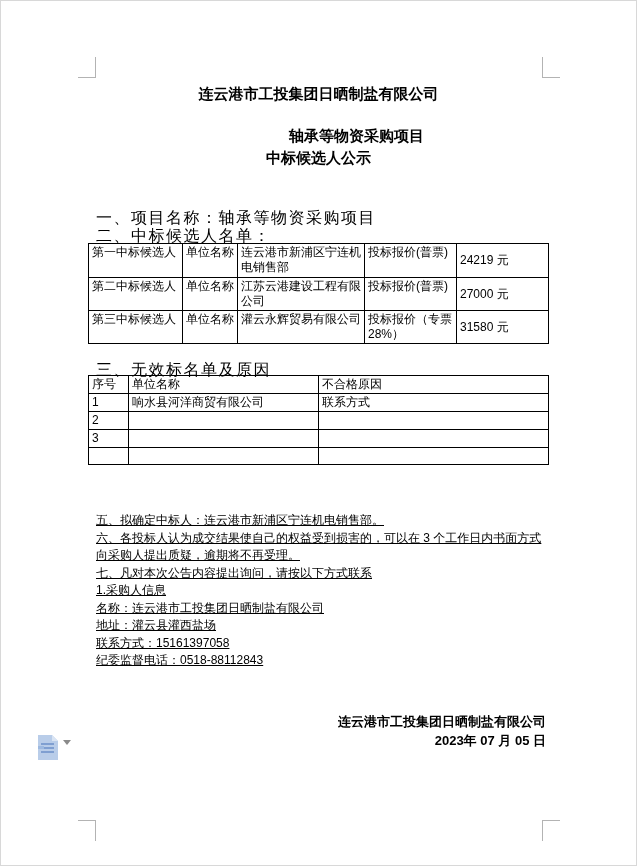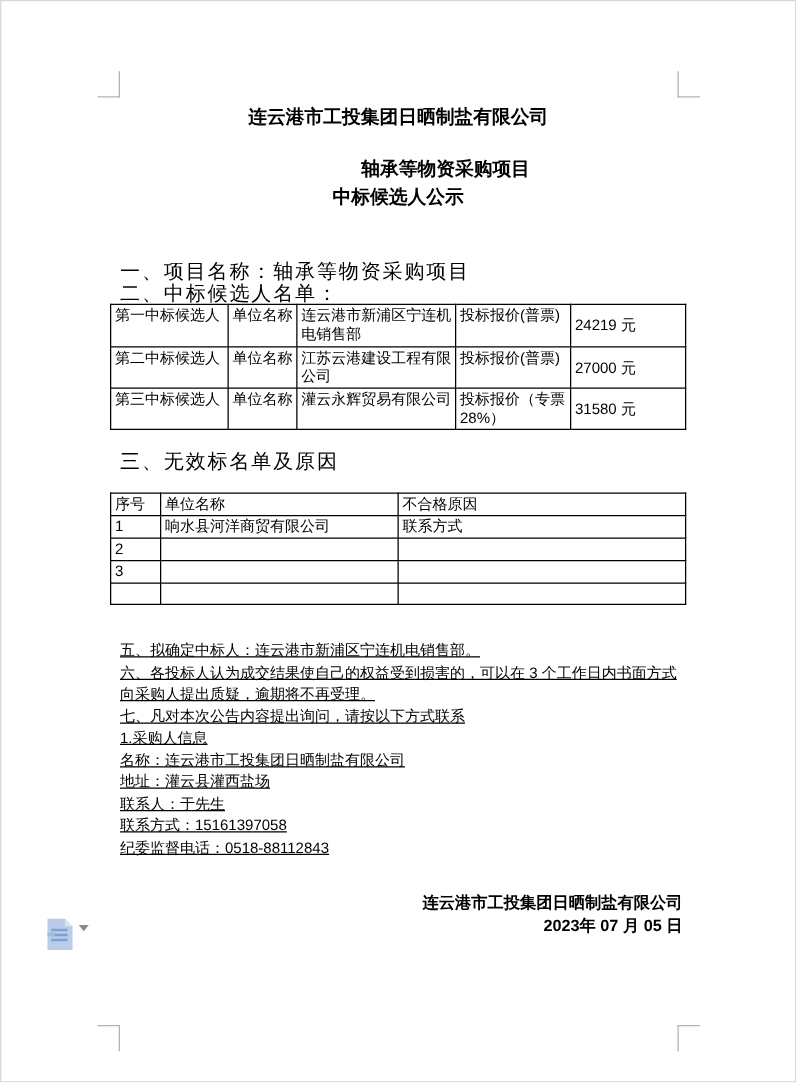--- a/index.html
+++ b/index.html
@@ -31,21 +31,21 @@
   table { position:absolute; left:88px; border-collapse:collapse; table-layout:fixed;
           font-size:12px; }
   td { border:1px solid #000; padding:1px 3px; line-height:15px; vertical-align:top;
        text-align:left; overflow:hidden; word-break:break-all; }
 
   #candidates-table { top:243px; width:460px; }
   #candidates-table tr { height:33px; }
   #candidates-table tr:first-child { height:34px; }
   #candidates-table td.vm { vertical-align:middle; }
 
-  #invalid-table { top:394px; width:460px; }
+  #invalid-table { top:375px; width:460px; }
   #invalid-table tr { height:17px; }
 
   .block567 { position:absolute; left:96px; top:512px; width:452px;
               font-size:12px; line-height:17.5px;text-decoration:underline; }
   .block567 p { margin:0; }
 
   .signoff { position:absolute; left:96px; top:712px; width:450px; text-align:right;
              font-size:13px; font-weight:bold; line-height:19px; }
 
   .paste-btn { position:absolute; left:36px; top:734px; width:38px; height:30px; cursor:pointer; }
@@ -141,21 +141,20 @@
 </tbody>
   </table>
 
 <div class="block567">
   <p>五、拟确定中标人：连云港市新浦区宁连机电销售部。</p>
   <p>六、各投标人认为成交结果使自己的权益受到损害的，可以在 3 个工作日内书面方式向采购人提出质疑，逾期将不再受理。</p>
   <p>七、凡对本次公告内容提出询问，请按以下方式联系</p>
   <p>1.采购人信息</p>
   <p>名称：连云港市工投集团日晒制盐有限公司</p>
   <p>地址：灌云县灌西盐场</p>
-  <p>联系人：于先生</p>
   <p>联系方式：15161397058</p>
   <p>纪委监督电话：0518-88112843</p>
 </div>
 
 <div class="signoff">
   <div>连云港市工投集团日晒制盐有限公司</div>
   <div>2023年 07 月 05 日</div>
 </div>
 
 <div class="paste-btn">

